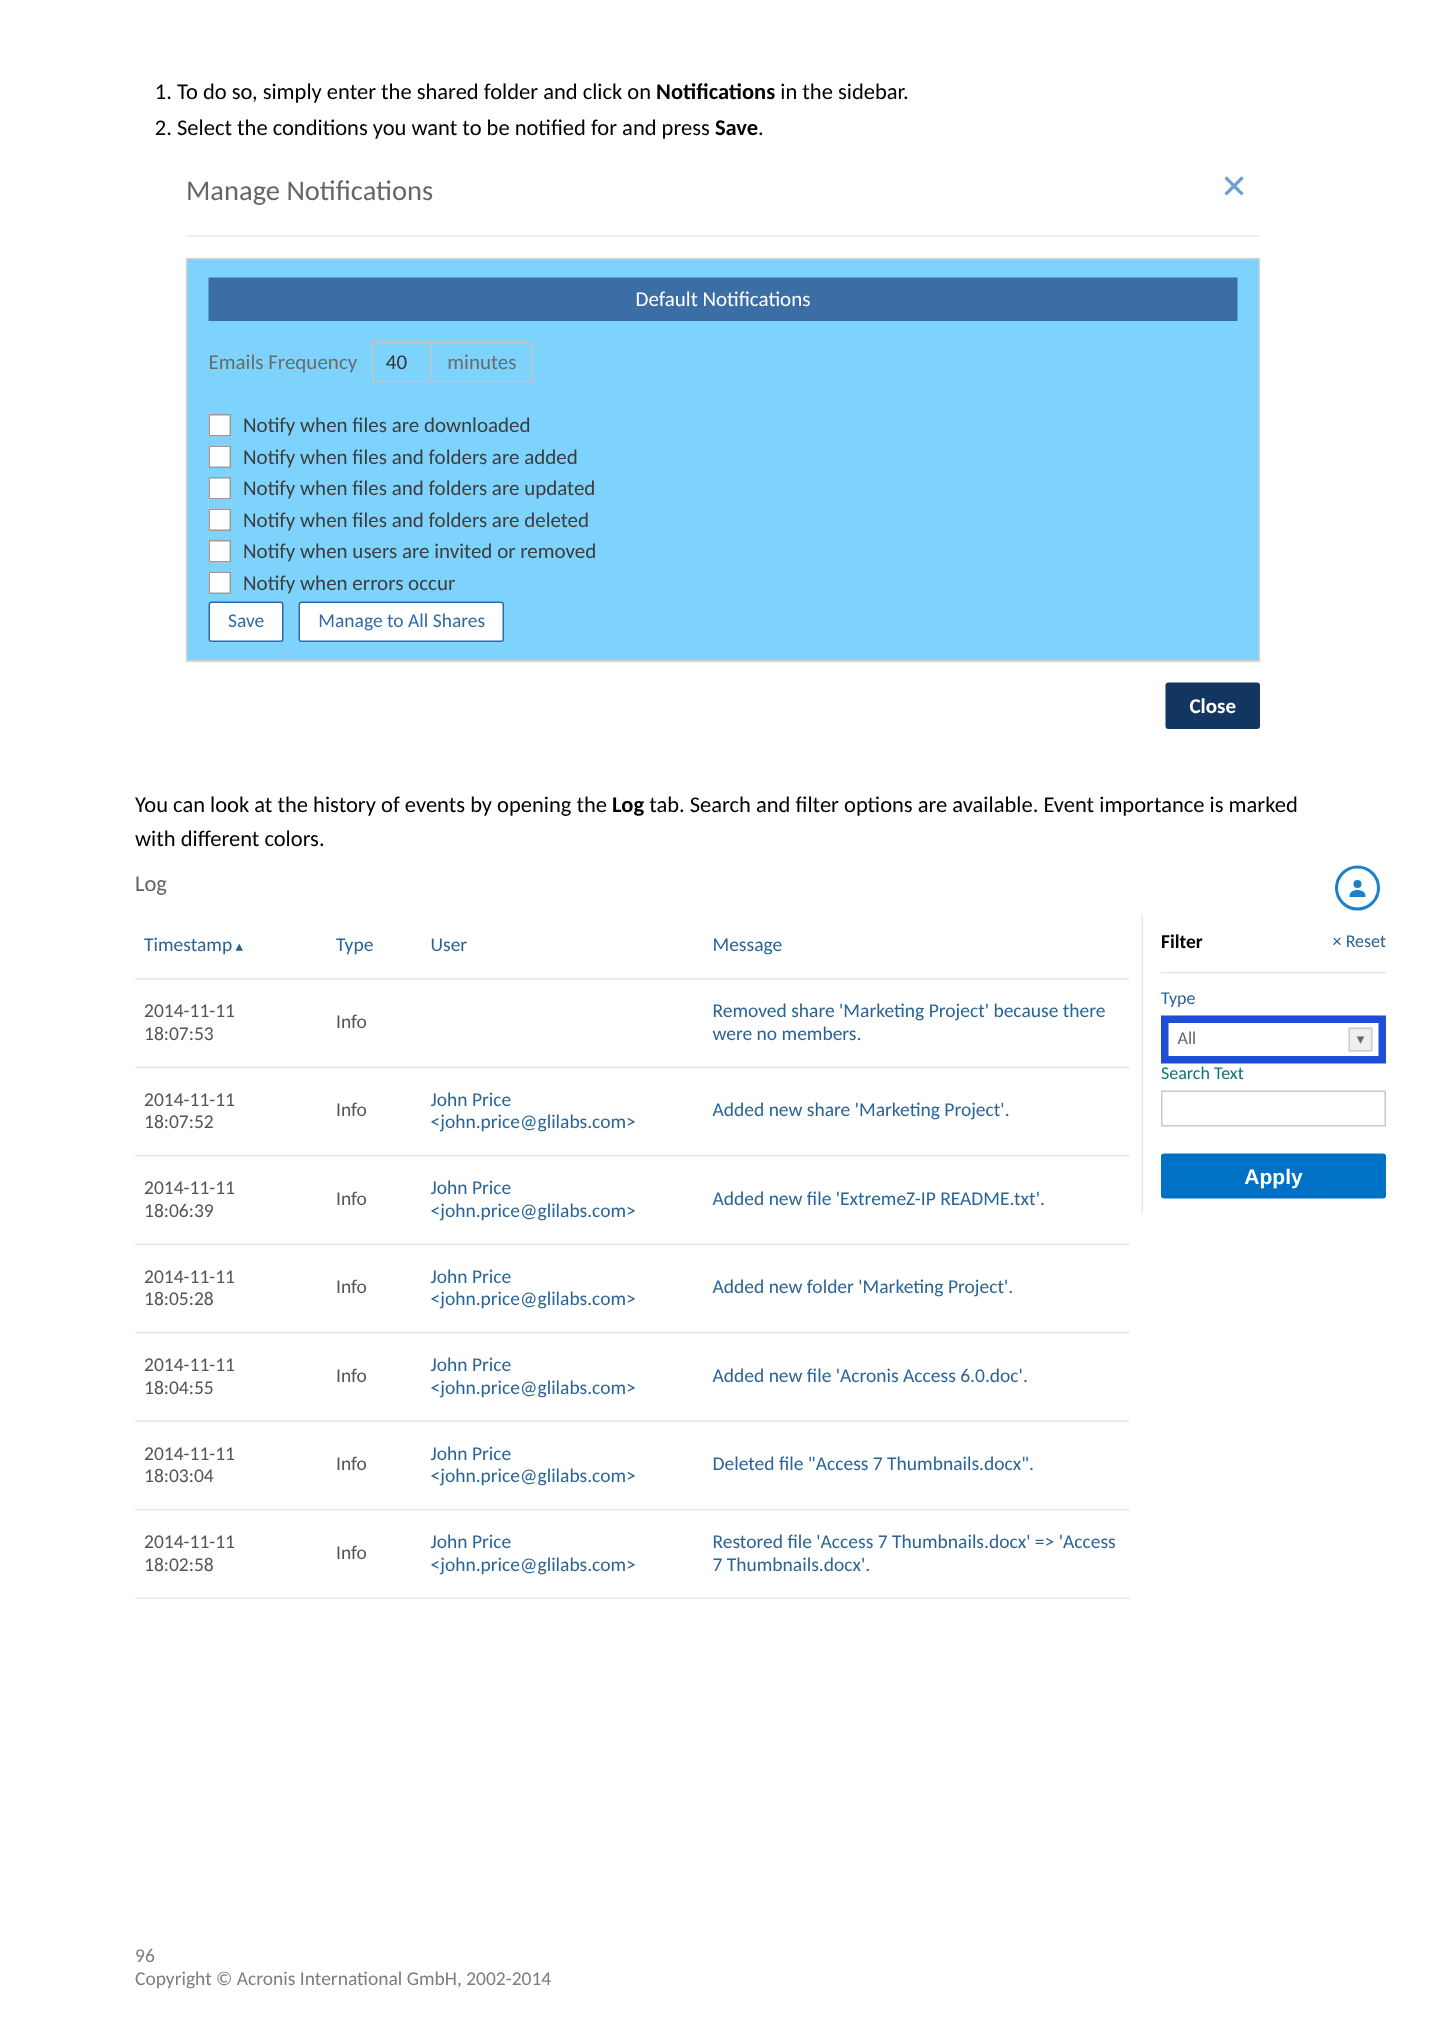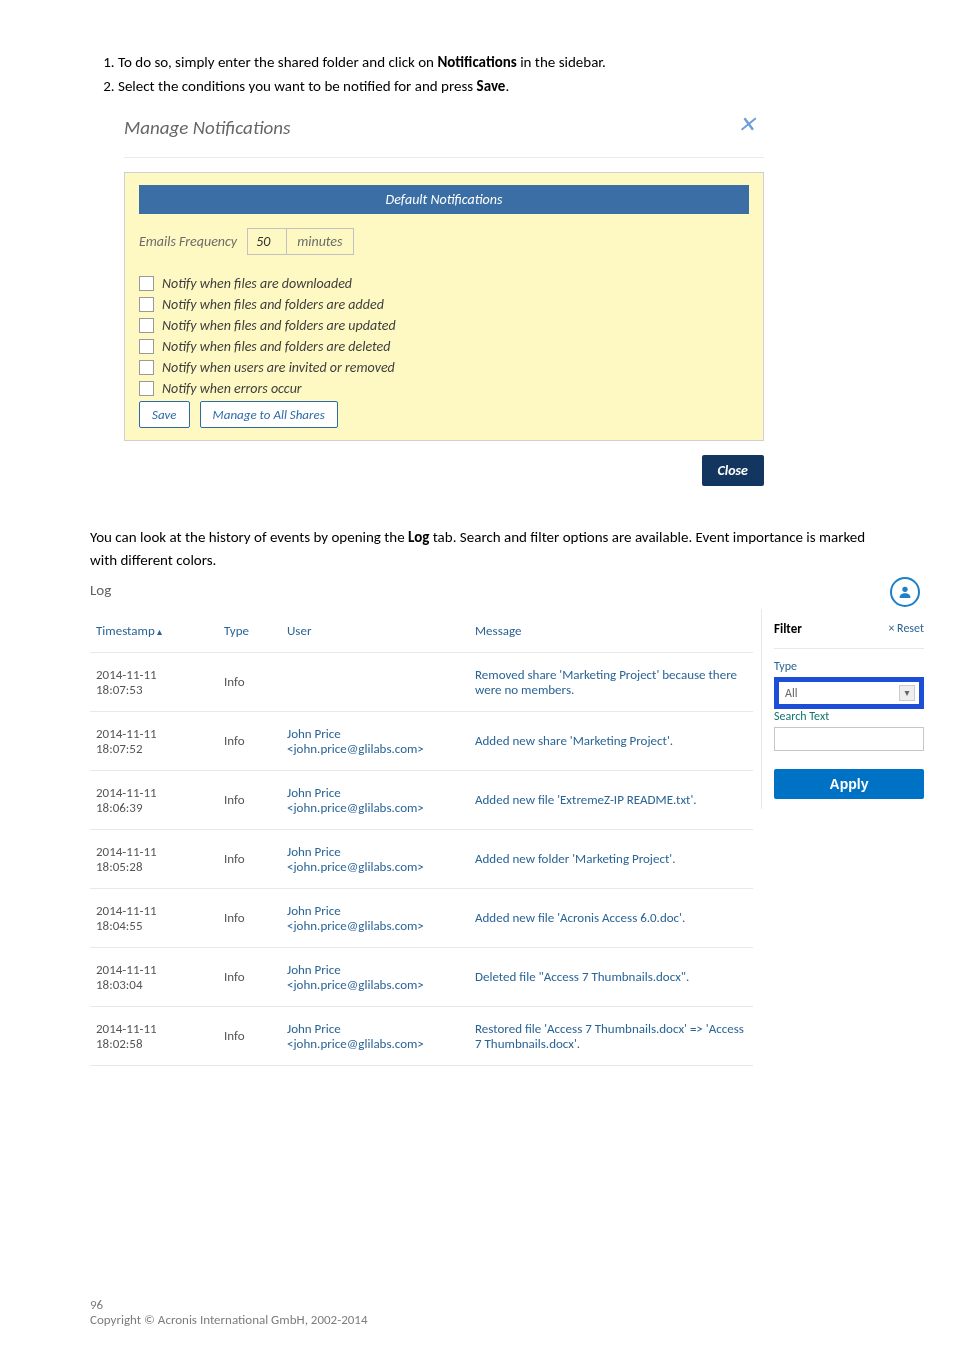--- a/index.html
+++ b/index.html
@@ -24,40 +24,39 @@
     font-size:14px;
     color:var(--ink);
     position:relative;
   }
   .page{padding:50px 60px 30px 90px;}
   ol.steps{margin:0 0 14px 14px;padding:0 0 0 14px;}
   ol.steps li{font-size:15px;line-height:1.6;color:#000;}
   ol.steps li b{font-weight:700;}
   .dialog{
     margin:6px 0 0 34px;
-    width:640px;
+    width:716px;
     position:relative;
-    font-style:italic;
   }
   .dialog-title{
     font-size:19px;
     color:#666;
     font-weight:400;
     padding:4px 0 18px 0;
     border-bottom:1px solid #eaeaea;
   }
   .dialog-close{
     position:absolute; right:8px; top:2px;
     font-size:22px; color:#6aa0d6;
     line-height:1;
   }
   .panel{
     margin-top:14px;
     border:1px solid var(--panel-border);
-    background:#fef9c3;
+    background:#7dd3fc;
     padding:0 0 12px 0;
   }
   .panel-header{
     margin:12px 14px 14px 14px;
     background:var(--header-bar);
     color:#fff;
     text-align:center;
     font-size:14px;
     padding:6px 0;
   }
@@ -159,21 +158,21 @@
 
   <div class="dialog">
     <div class="dialog-title">Manage Notifications</div>
     <div class="dialog-close">✕</div>
 
     <div class="panel">
       <div class="panel-header">Default Notifications</div>
       <div class="panel-body">
         <div class="freq">
           <span class="freq-label">Emails Frequency</span>
-          <span class="freq-box">50</span>
+          <span class="freq-box">40</span>
           <span class="freq-unit">minutes</span>
         </div>
         <div class="checks" id="checks">
             <div class="check">
               <span class="cb"></span>
               <span>Notify when files are downloaded</span>
             </div>
             <div class="check">
               <span class="cb"></span>
               <span>Notify when files and folders are added</span>

